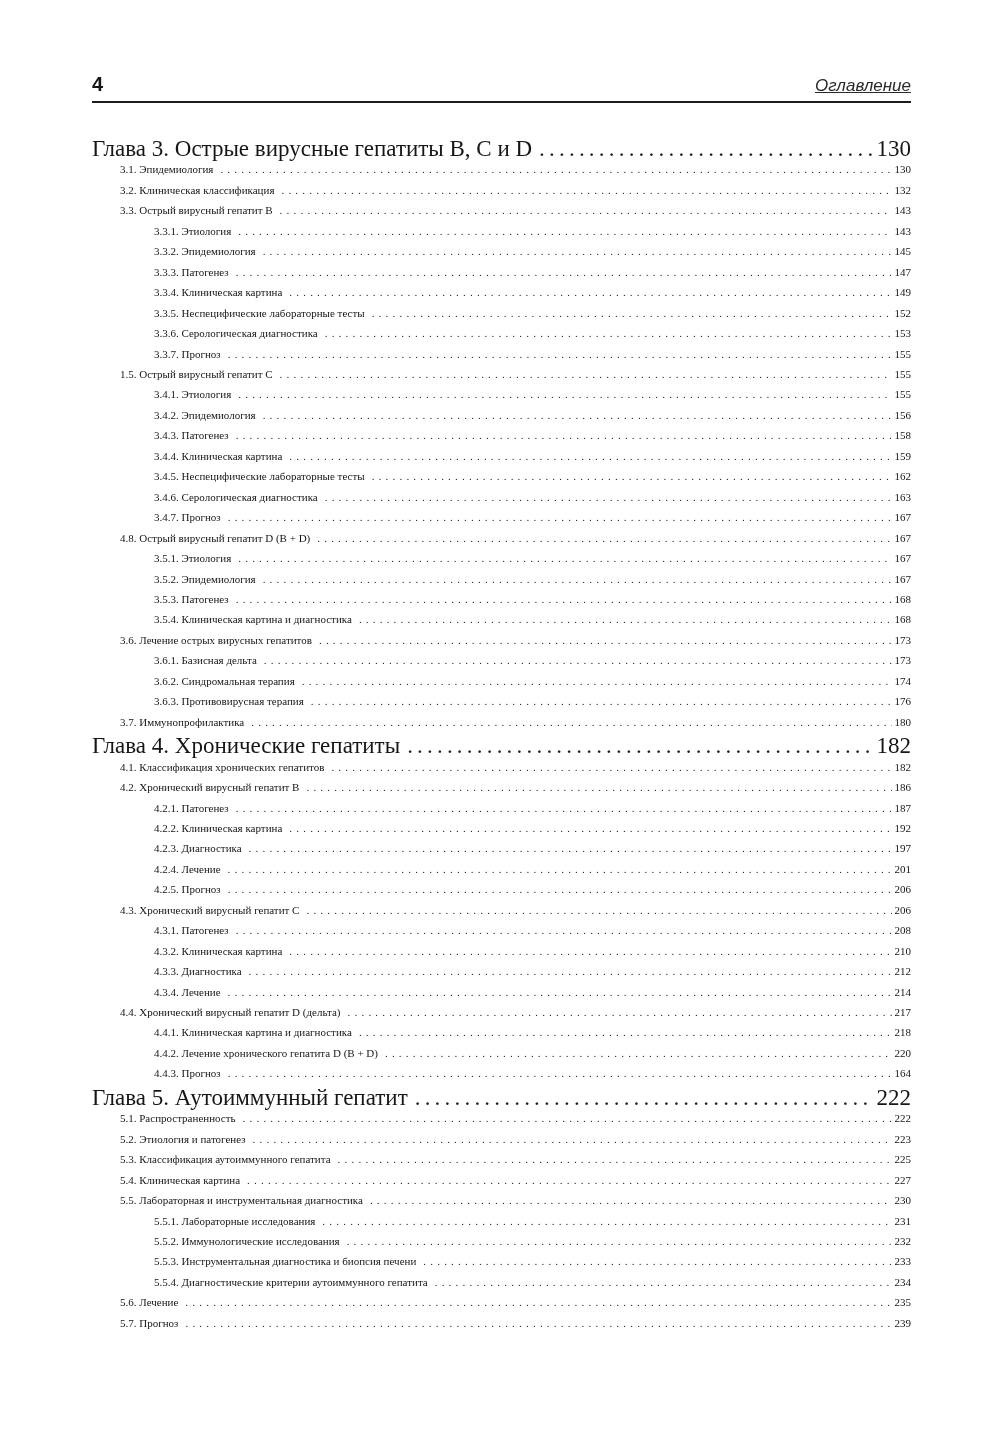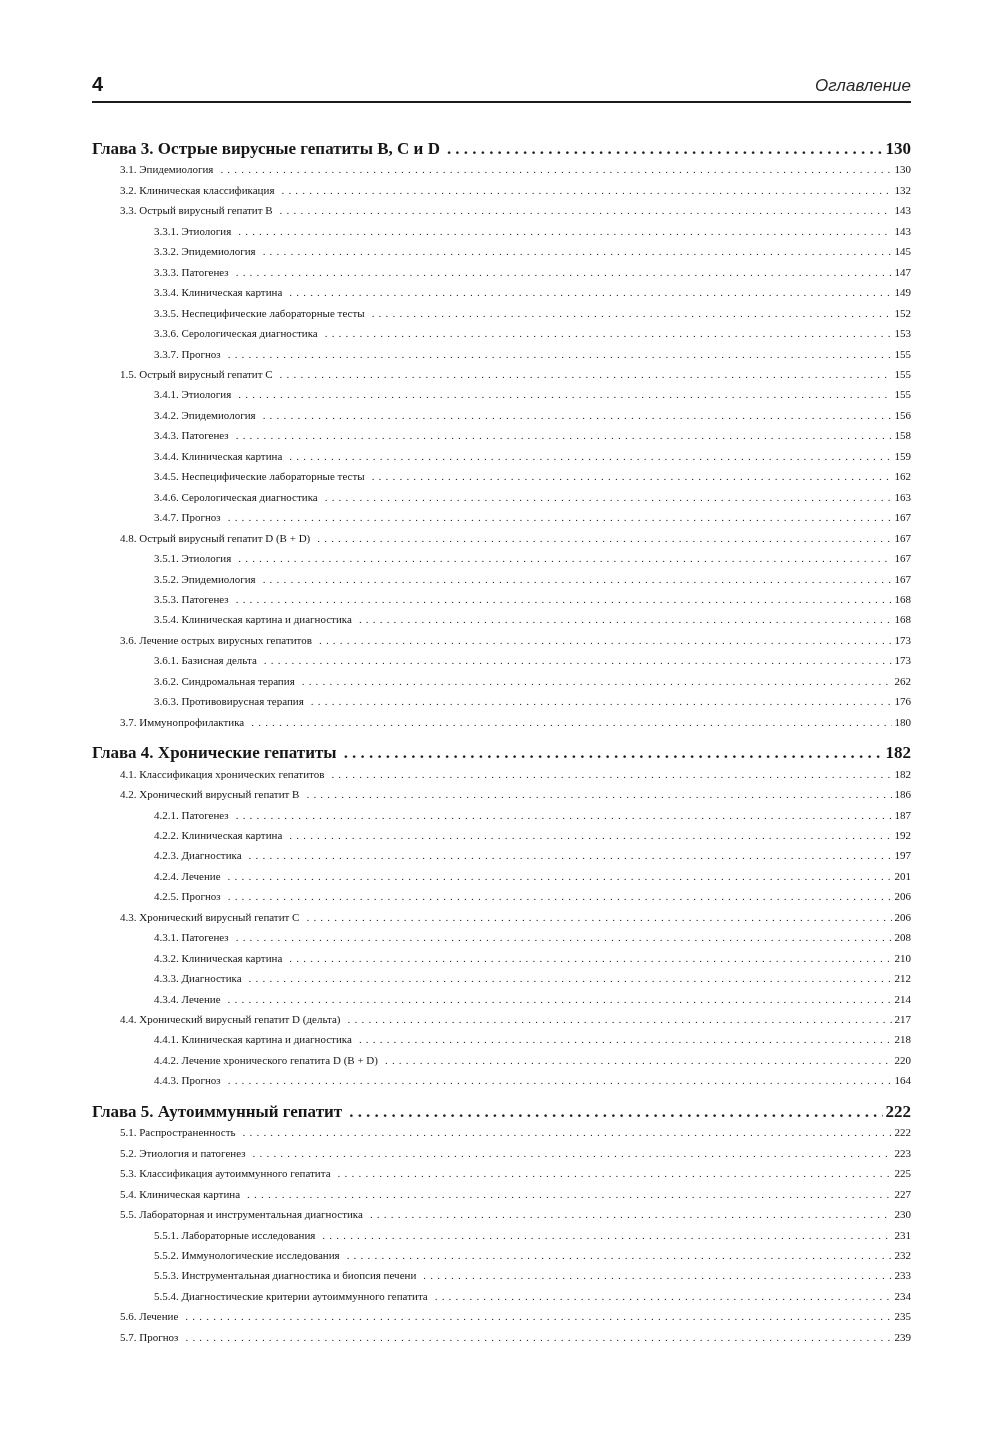--- a/index.html
+++ b/index.html
@@ -33,38 +33,39 @@
   .page-num {
     font-weight: 700;
     font-size: 20px;
     line-height: 1;
   }
   .header-title {
     font-style: italic;
     font-size: 17px;
     line-height: 1;
     color: #2a2a2a;
+    text-decoration: underline;
   }
   
   .toc {
     margin-top: 36px;
   }
   .chapter-block + .chapter-block {
-    margin-top: 11px;
+    margin-top: 4px;
   }
   .toc-row {
     display: flex;
     align-items: baseline;
     font-size: 11px;
     line-height: 20.45px;
     white-space: nowrap;
   }
   .toc-row.chapter-row {
-    font-weight: 700;
-    font-size: 17px;
+    font-weight: 400;
+    font-size: 23px;
   }
   .toc-row.level-1 { padding-left: 28px; }
   .toc-row.level-2 { padding-left: 62px; }
   .row-title {
     flex: 0 0 auto;
   }
   .dots {
     flex: 1 1 auto;
     overflow: hidden;
     white-space: nowrap;
@@ -214,21 +215,21 @@
           <span class="row-page">173</span>
         </div>
         <div class="toc-row level-2">
           <span class="row-title">3.6.1. Базисная дельта</span>
           <span class="dots">................................................................................................................................................................</span>
           <span class="row-page">173</span>
         </div>
         <div class="toc-row level-2">
           <span class="row-title">3.6.2. Синдромальная терапия</span>
           <span class="dots">................................................................................................................................................................</span>
-          <span class="row-page">262</span>
+          <span class="row-page">174</span>
         </div>
         <div class="toc-row level-2">
           <span class="row-title">3.6.3. Противовирусная терапия</span>
           <span class="dots">................................................................................................................................................................</span>
           <span class="row-page">176</span>
         </div>
         <div class="toc-row level-1">
           <span class="row-title">3.7. Иммунопрофилактика</span>
           <span class="dots">................................................................................................................................................................</span>
           <span class="row-page">180</span>

